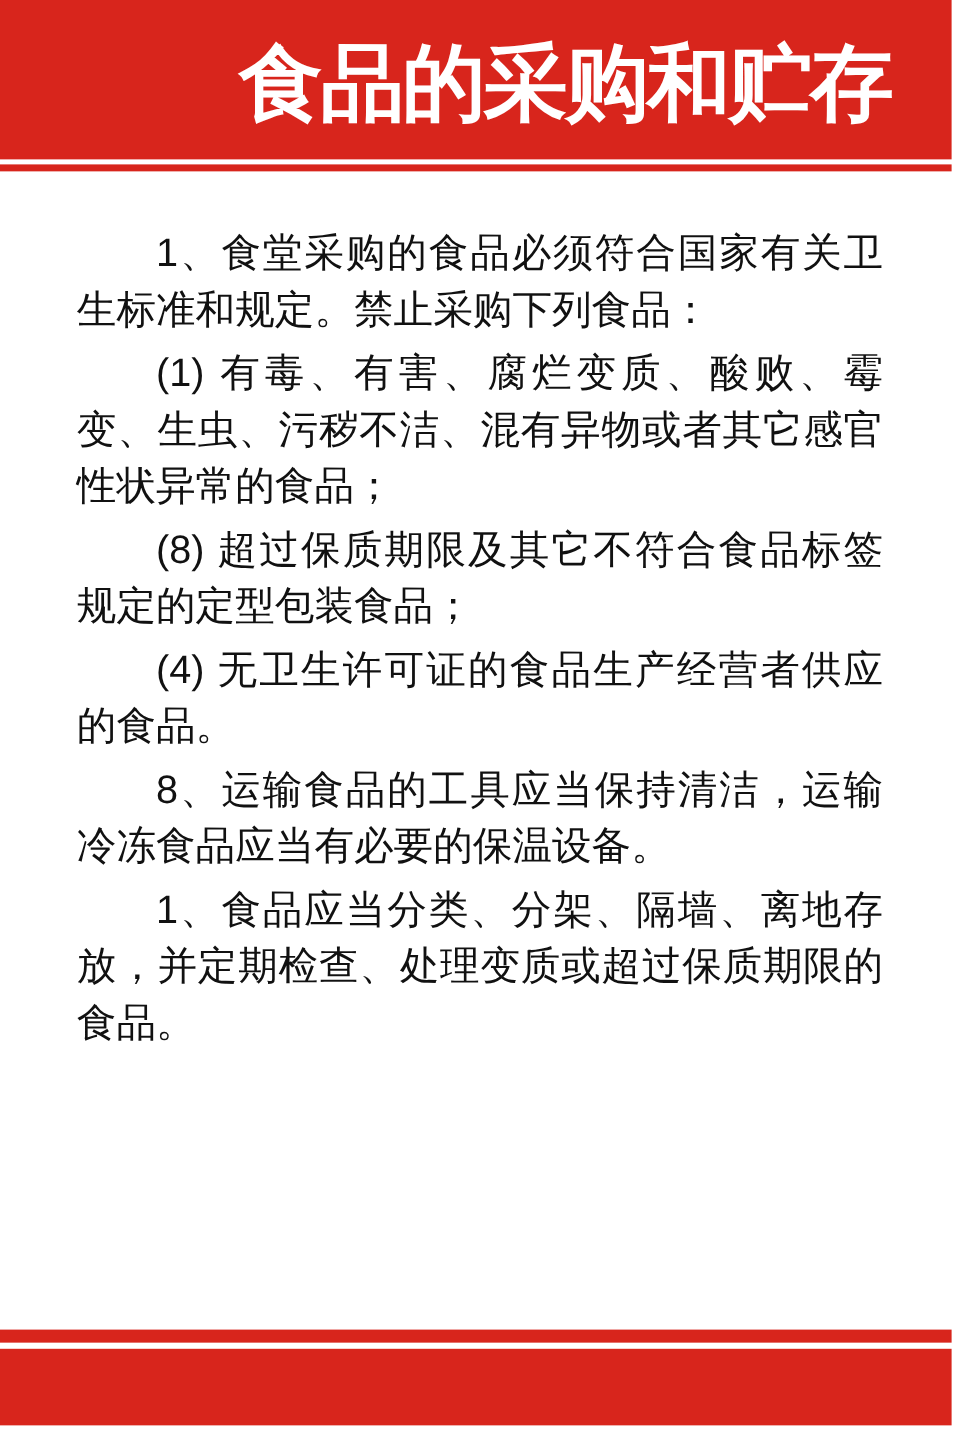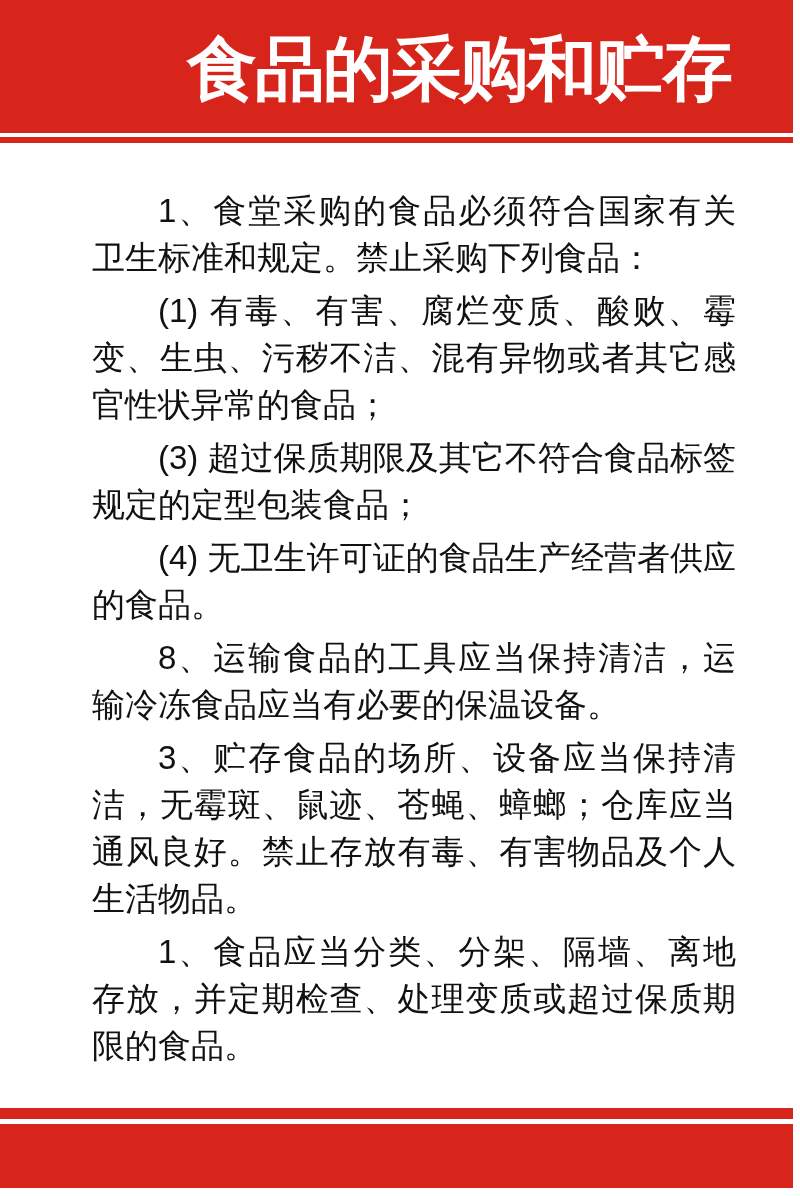--- a/index.html
+++ b/index.html
@@ -22,35 +22,35 @@
   }
   .header-banner {
     height: 133px;
     display: flex;
     align-items: center;
     justify-content: flex-end;
     padding-right: 50px;
     box-sizing: border-box;
   }
   .poster-title {
-    margin: 12px;
+    margin: 0;
     color: #ffffff;
     font-size: 70px;
     font-weight: 900;
     letter-spacing: -2px;
     line-height: 1;
     white-space: nowrap;
     transform: translateY(2px);
   }
   .gap-white-top    { height: 4px;  background: var(--background, #ffffff); }
   .stripe-red-top   { height: 6px; }
   .content-panel {
     height: 965px;
     box-sizing: border-box;
-    padding: 44px 64px 0 92px;
+    padding: 44px 64px 0 64px;
     background: var(--background, #ffffff);
     color: var(--text, #111111);
     font-size: 33px;
     line-height: 47px;
     text-align: justify;
     overflow: hidden;
   }
   .content-panel p {
     margin: 0 0 6px 0;
     text-indent: 2em;
@@ -68,24 +68,23 @@
   <div class="header-banner red-block">
     <h1 class="poster-title">食品的采购和贮存</h1>
   </div>
 
   <div class="gap-white-top"></div>
   <div class="stripe-red-top red-block"></div>
 
   <div class="content-panel">
     <p>1、食堂采购的食品必须符合国家有关卫生标准和规定。禁止采购下列食品：</p>
     <p>(1) 有毒、有害、腐烂变质、酸败、霉变、生虫、污秽不洁、混有异物或者其它感官性状异常的食品；</p>
-    <p>(3) 超过保质期限及其它不符合食品标签规定的定型包装食品；</p>
+    <p>(8) 超过保质期限及其它不符合食品标签规定的定型包装食品；</p>
     <p>(4) 无卫生许可证的食品生产经营者供应的食品。</p>
     <p>8、运输食品的工具应当保持清洁，运输冷冻食品应当有必要的保温设备。</p>
-    <p>3、贮存食品的场所、设备应当保持清洁，无霉斑、鼠迹、苍蝇、蟑螂；仓库应当通风良好。禁止存放有毒、有害物品及个人生活物品。</p>
     <p>1、食品应当分类、分架、隔墙、离地存放，并定期检查、处理变质或超过保质期限的食品。</p>
   </div>
 
   <div class="stripe-red-bottom red-block"></div>
   <div class="gap-white-bottom"></div>
   <div class="footer-band red-block"></div>
   <div class="bottom-margin"></div>
 
 </div>
 

